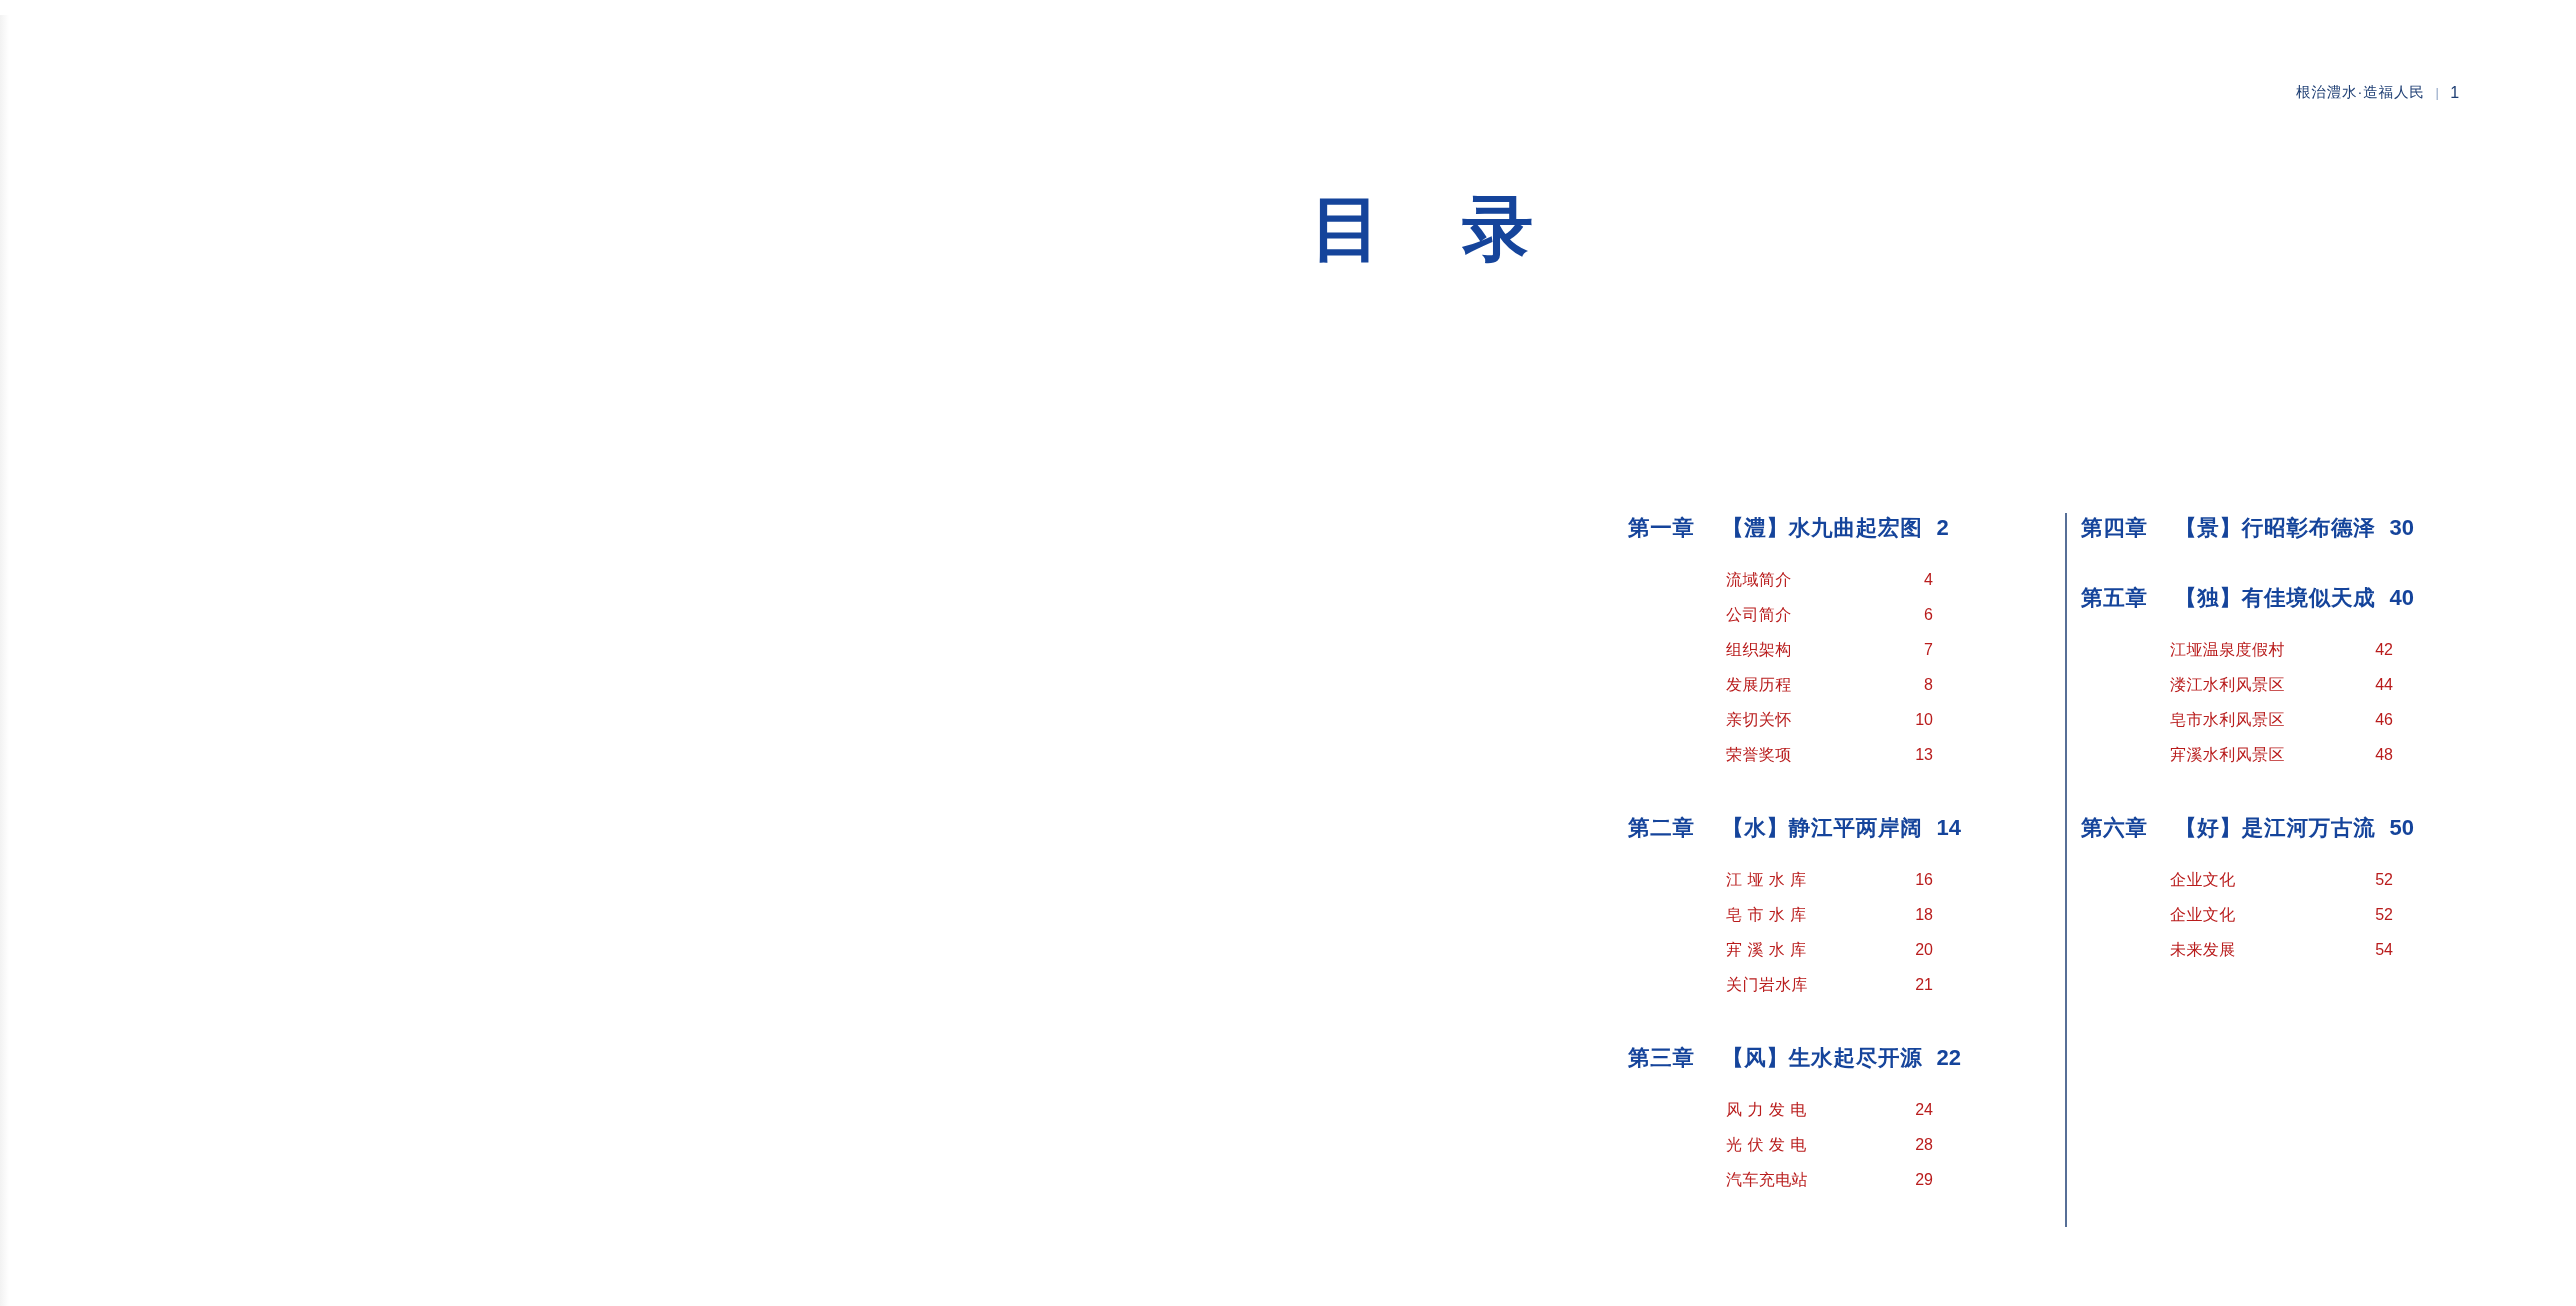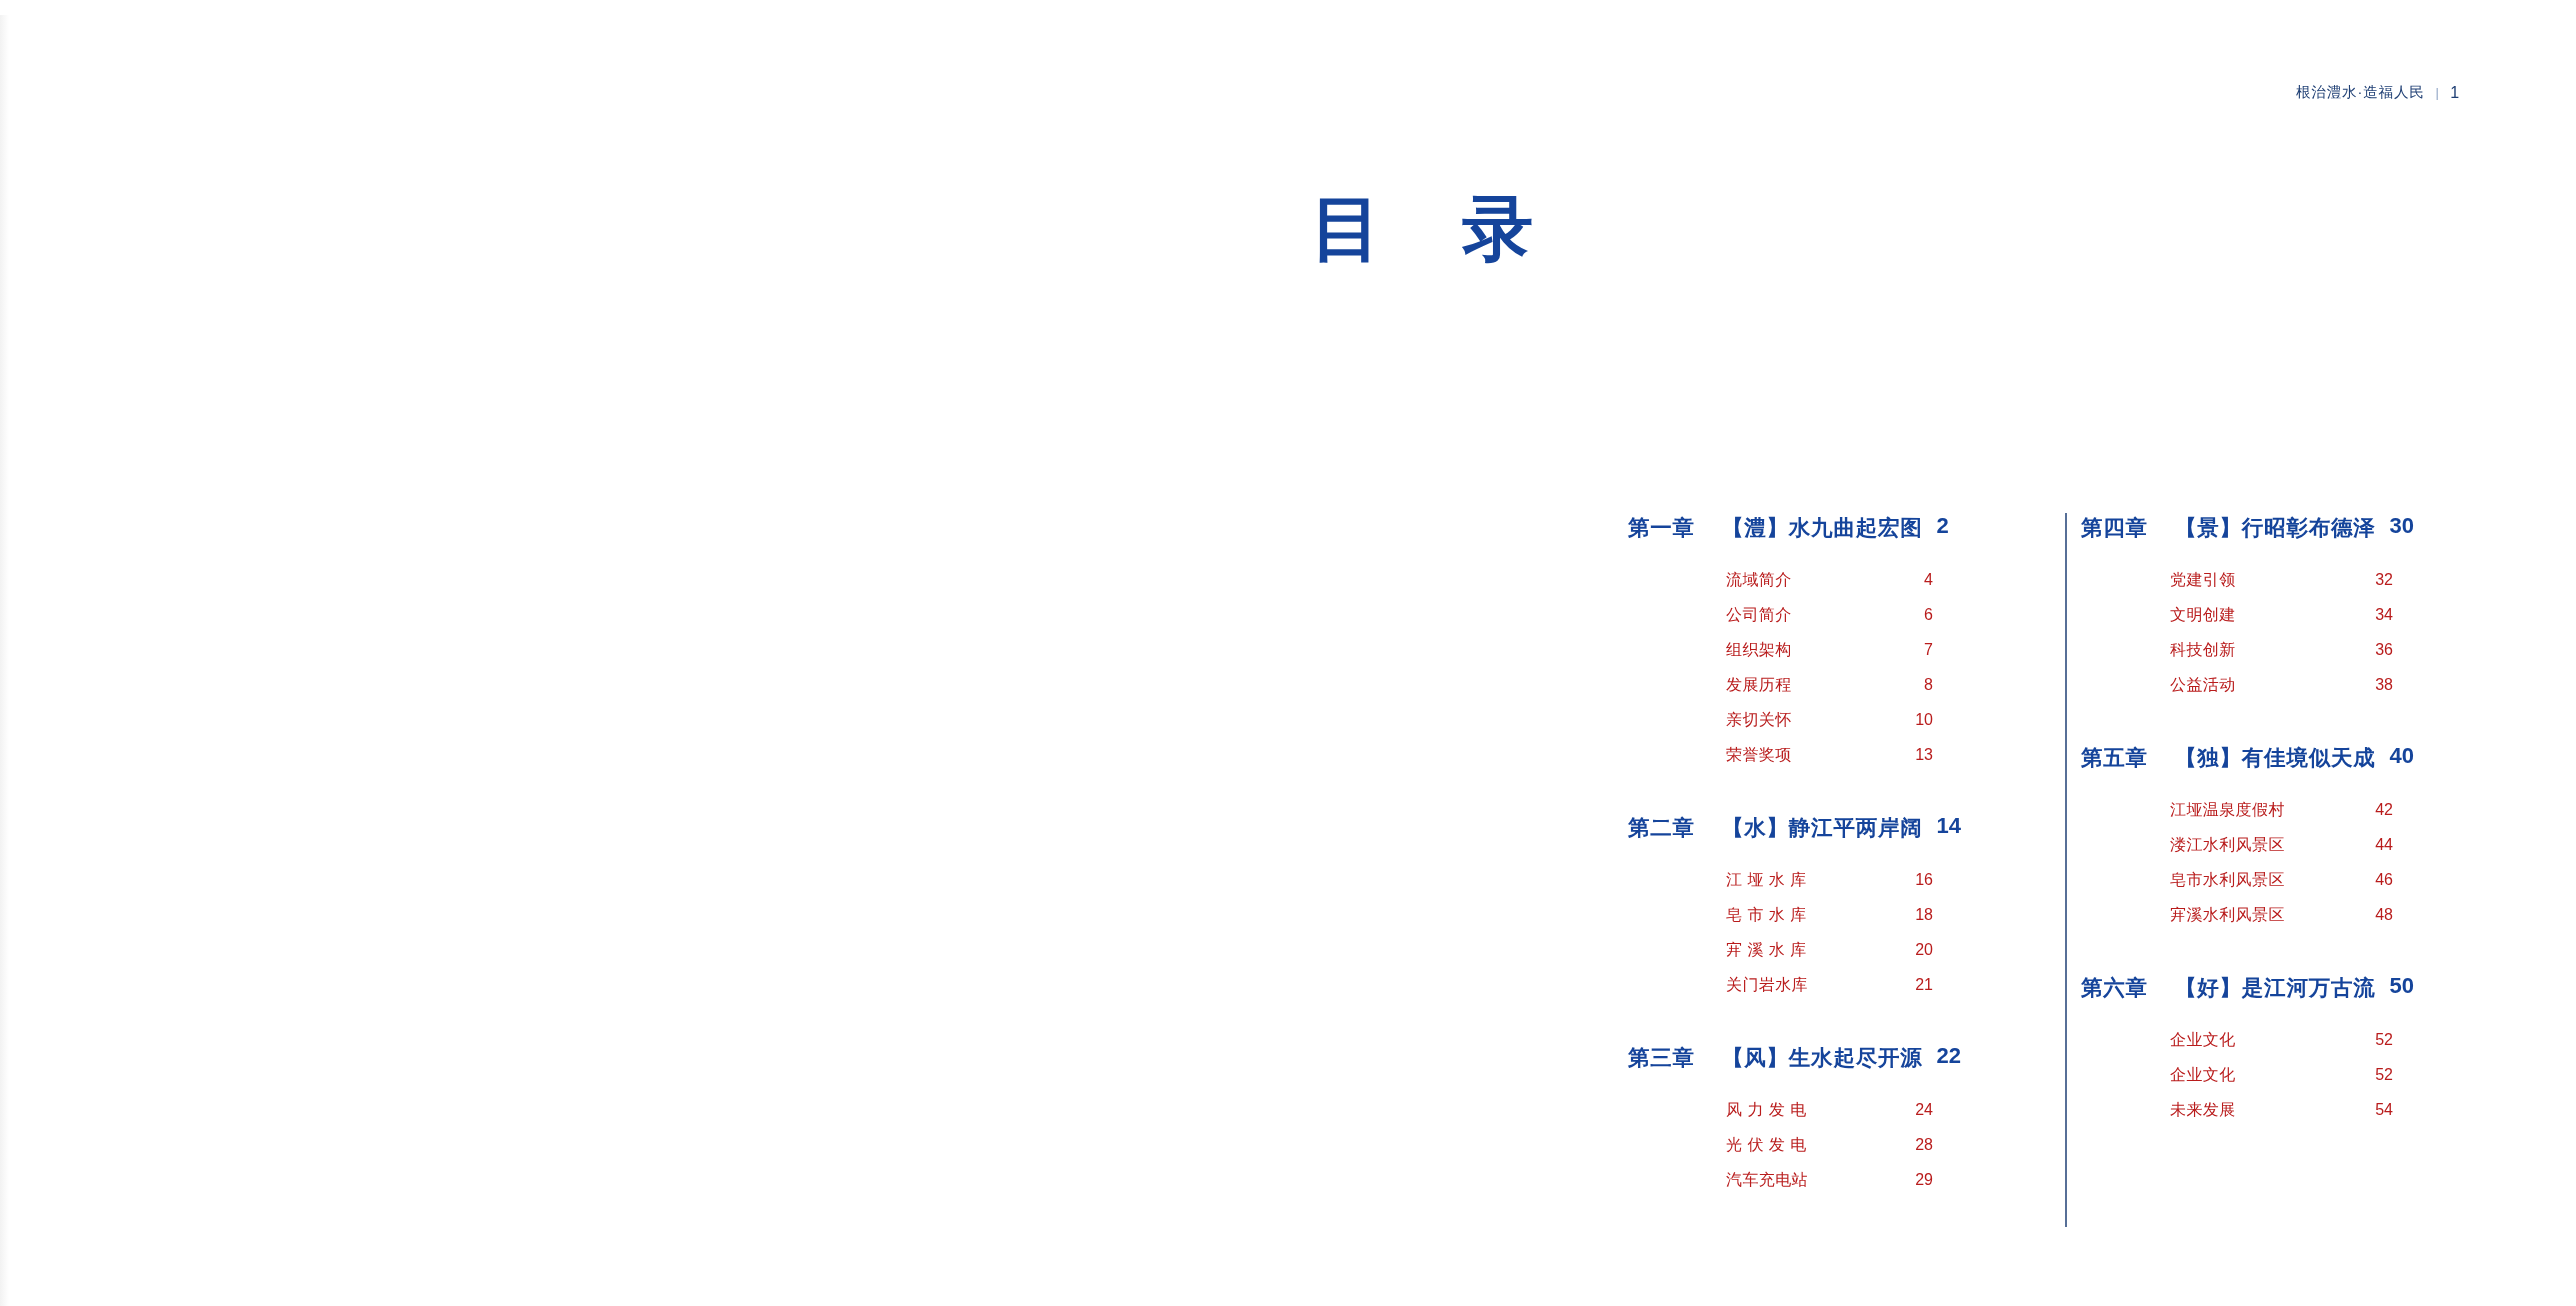--- a/index.html
+++ b/index.html
@@ -102,21 +102,21 @@
 
   .chapter-block {
     margin-bottom: 41px;
   }
   .chapter-block:last-child {
     margin-bottom: 0;
   }
 
   .chapter-head {
     display: flex;
-    align-items: flex-start;
+    align-items: center;
     font-size: 21.5px;
     font-weight: bold;
     color: #15449b;
     white-space: nowrap;
     margin-bottom: 20px;
   }
   .chapter-head .ch-num {
     letter-spacing: 0.8px;
   }
   .chapter-head .ch-title {
@@ -272,38 +272,20 @@
     </div>
 
     <div class="col col-right">
 
       <div class="chapter-block">
         <div class="chapter-head">
           <span class="ch-num">第四章</span>
           <span class="ch-title">【景】行昭彰布德泽</span>
           <span class="ch-page">30</span>
         </div>
-        <div class="entries">
-          <div class="entry">
-            <span class="e-label">党建引领</span>
-            <span class="e-page">32</span>
-          </div>
-          <div class="entry">
-            <span class="e-label">文明创建</span>
-            <span class="e-page">34</span>
-          </div>
-          <div class="entry">
-            <span class="e-label">科技创新</span>
-            <span class="e-page">36</span>
-          </div>
-          <div class="entry">
-            <span class="e-label">公益活动</span>
-            <span class="e-page">38</span>
-          </div>
-        </div>
       </div>
 
       <div class="chapter-block">
         <div class="chapter-head">
           <span class="ch-num">第五章</span>
           <span class="ch-title">【独】有佳境似天成</span>
           <span class="ch-page">40</span>
         </div>
         <div class="entries">
           <div class="entry">

